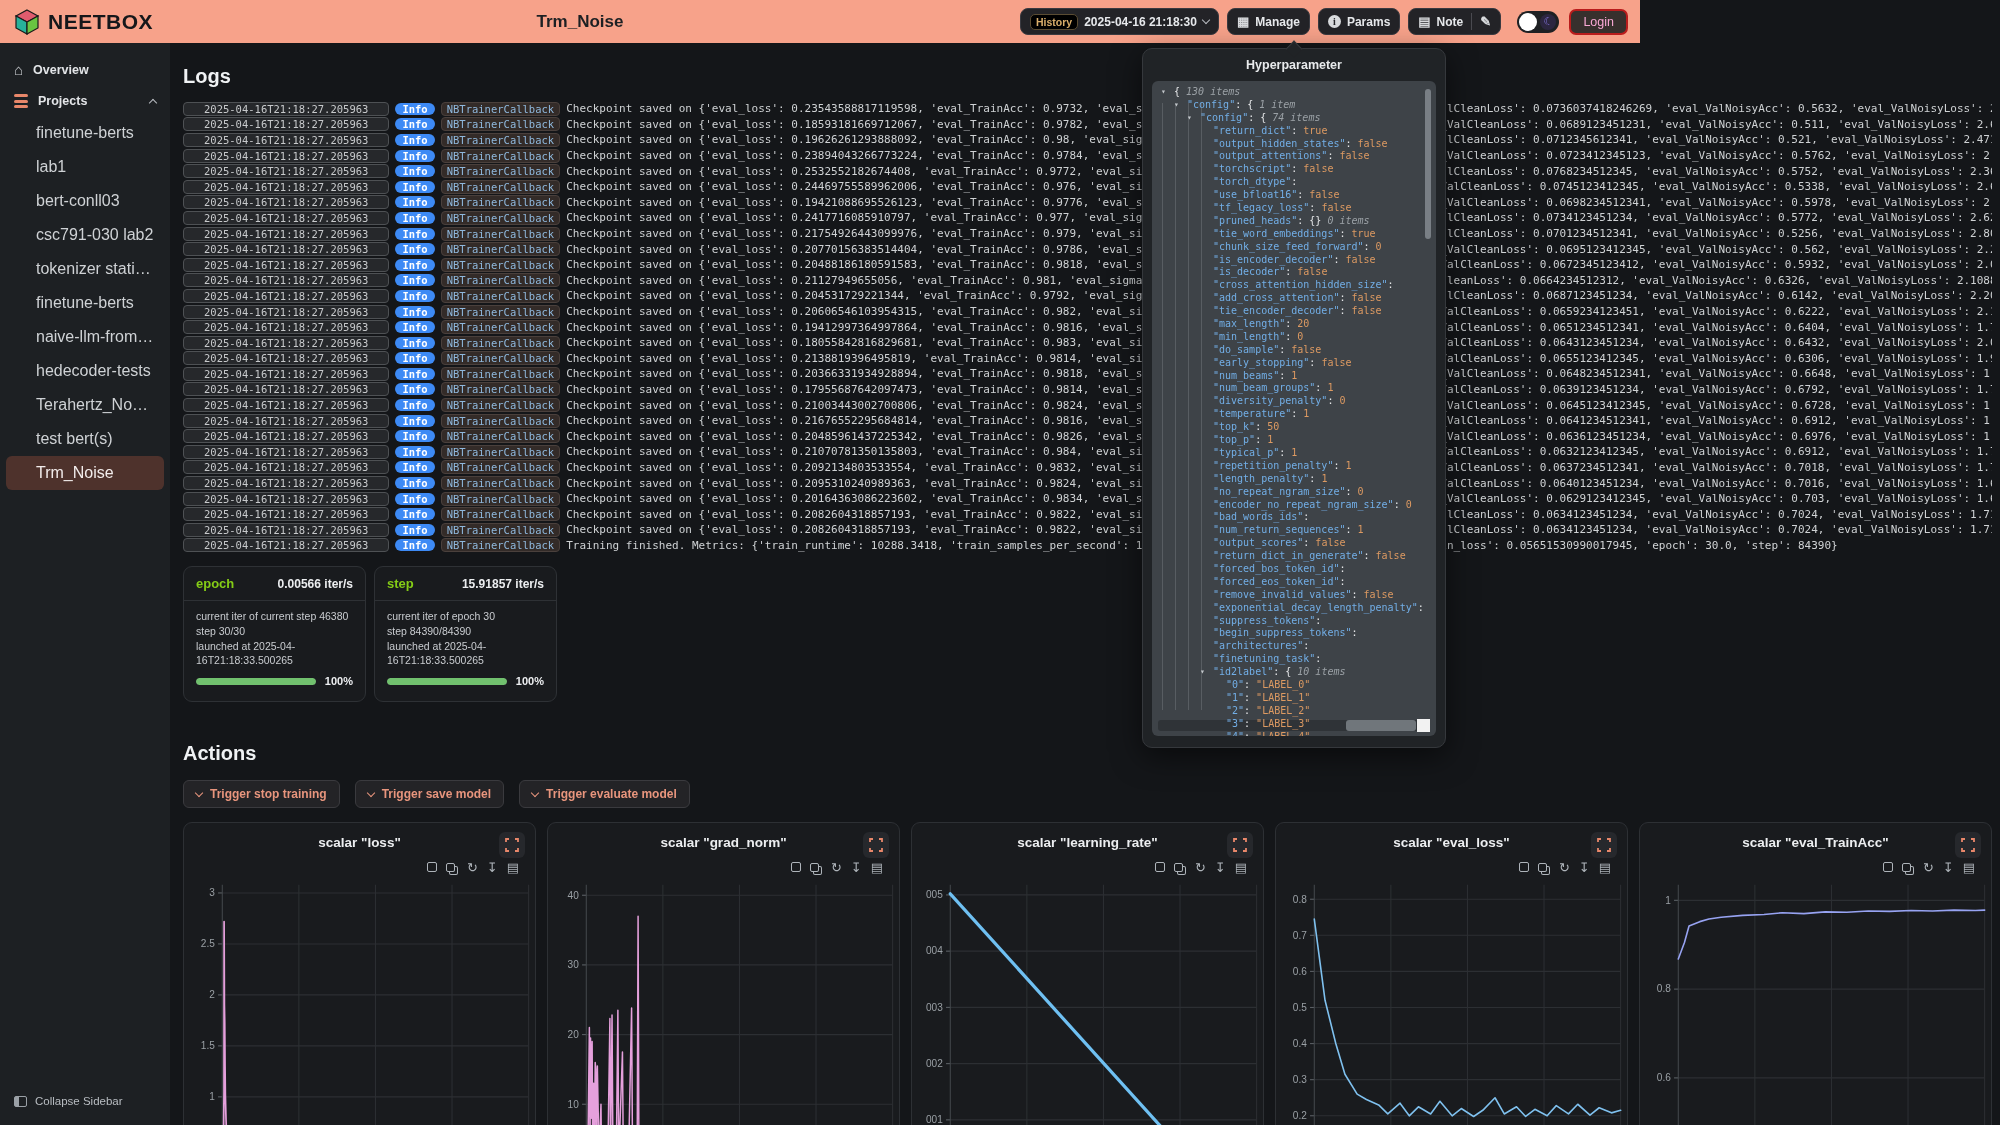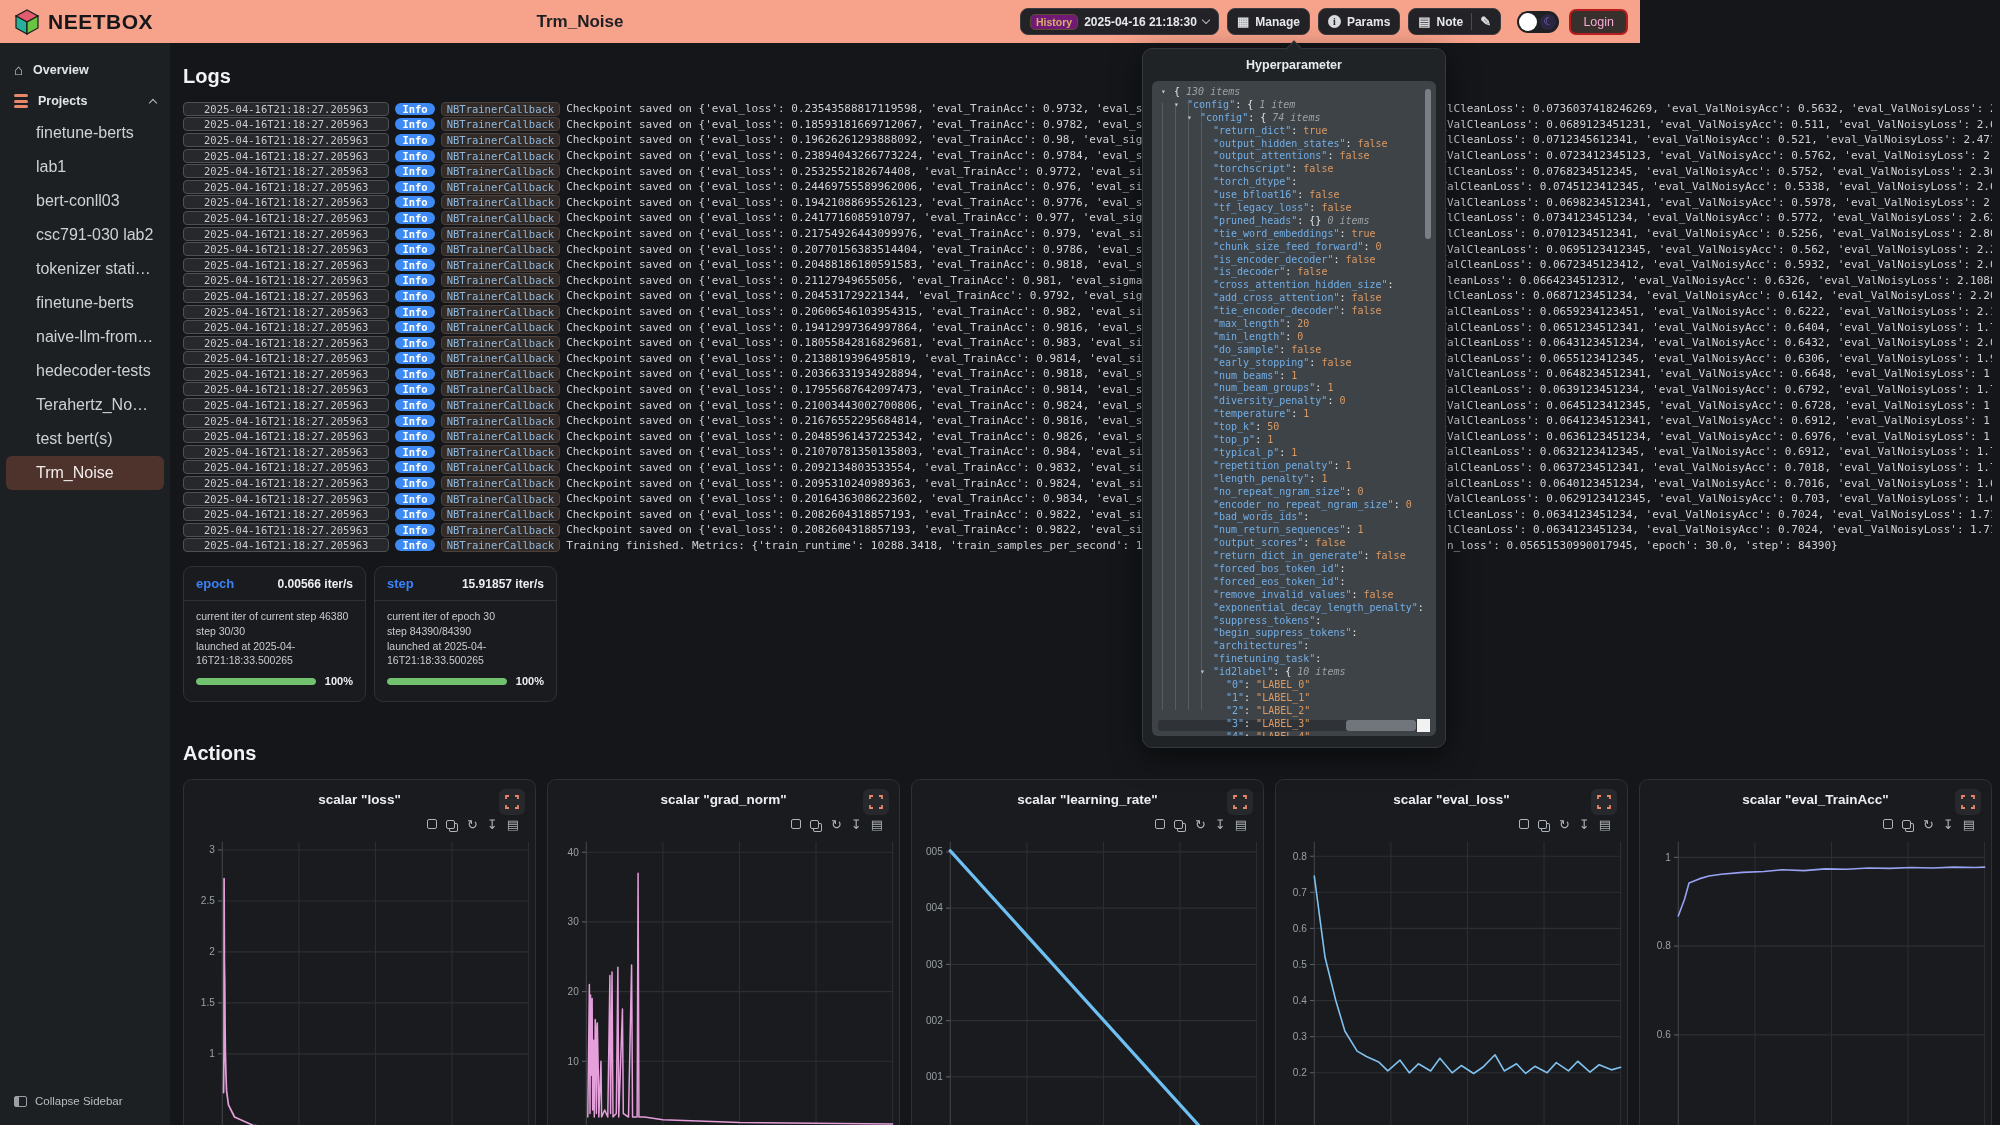--- a/index.html
+++ b/index.html
@@ -4,21 +4,21 @@
 <style>
   * { margin:0; padding:0; box-sizing:border-box; }
   html,body { width:2000px; height:1125px; overflow:hidden; background:#141619; font-family:"Liberation Sans",sans-serif; }
   
   .header { position:absolute; left:0; top:0; width:1640px; height:43px; background:#f7a28a; display:flex; align-items:center; z-index:40; }
   .brand { display:flex; align-items:center; gap:8px; margin-left:14px; }
   .brand-name { font-size:21px; font-weight:bold; color:#15171a; letter-spacing:.5px; }
   .page-title { position:absolute; left:580px; top:0; height:43px; display:flex; align-items:center; transform:translateX(-50%); font-size:17px; font-weight:bold; color:#1d2023; }
   .hbtn-cluster { position:absolute; left:1020px; top:0; height:43px; display:flex; align-items:center; gap:8px; }
   .pill { background:#232327; border:1px solid #3a3a40; border-radius:8px; height:27px; display:flex; align-items:center; gap:6px; padding:0 9px; color:#e7e9ec; font-size:12px; font-weight:bold; cursor:pointer; }
-  .hist-badge { background:#701a75; border:1px solid #5a4c33; color:#d9ae6b; font-size:10.5px; border-radius:5px; padding:1px 5px; font-weight:bold; }
+  .hist-badge { background:#000000; border:1px solid #5a4c33; color:#d9ae6b; font-size:10.5px; border-radius:5px; padding:1px 5px; font-weight:bold; }
   .chev { width:6px; height:6px; border-right:1.6px solid #b9bcc2; border-bottom:1.6px solid #b9bcc2; transform:rotate(45deg); margin-top:-3px; }
   .chev.up { transform:rotate(-135deg); margin-top:3px; }
   .ico { font-size:13px; color:#d9dbde; line-height:1; }
   .info-circ { width:13px; height:13px; border-radius:50%; background:#d9dbde; color:#232327; font-size:10px; font-weight:bold; display:flex; align-items:center; justify-content:center; font-family:"Liberation Serif",serif; }
   .divider-v { width:1px; height:17px; background:#4a4a50; margin:0 2px; }
   .right-grp { position:absolute; right:12px; top:0; height:43px; display:flex; align-items:center; gap:10px; }
   .toggle { width:42px; height:22px; border-radius:11px; background:#1e2023; position:relative; cursor:pointer; }
   .knob { position:absolute; left:2px; top:2px; width:18px; height:18px; border-radius:50%; background:#fff; }
   .moon { position:absolute; right:3px; top:3px; width:16px; height:16px; border-radius:50%; background:#2c2640; color:#8f7ff0; font-size:11px; display:flex; align-items:center; justify-content:center; }
   .login { background:#37302d; border:2px solid #b91c1c; border-radius:7px; height:26px; padding:0 12px; display:flex; align-items:center; color:#f9a8d4; font-size:12.5px; cursor:pointer;text-align:center; }
@@ -41,21 +41,21 @@
   .log-line { display:flex; align-items:center; gap:6px; height:15.6px; white-space:nowrap; overflow:hidden; font-family:"DejaVu Sans Mono",monospace; font-size:11px; }
   .ts-badge { background:#26282b; border:1px solid #4e5154; border-radius:4px; color:#c8cacc; padding:0 20px; font-size:10.5px; flex:none; }
   .lvl-badge { background:#3d8af5; border-radius:8px; color:#fff; padding:0 7px; font-size:10.5px; font-weight:bold; flex:none; }
   .src-badge { background:#332b28; border:1px solid #4a403c; border-radius:4px; color:#8fb8dd; padding:0 5px; font-size:10.5px; flex:none; }
   .log-msg { color:#cfd2d4; }
   
   #prog-title { margin-top:34px; }
   .prog-row { display:flex; gap:8px; margin-top:13px; }
   .prog-card { width:183px; background:#191b1e; border:1px solid #2e3135; border-radius:9px; overflow:hidden; }
   .prog-head { display:flex; justify-content:space-between; align-items:center; padding:9px 12px; border-bottom:1px solid #2e3135; }
-  .prog-name { font-size:13px; font-weight:bold; color:#3b82f6; }
+  .prog-name { font-size:13px; font-weight:bold; color:#84cc16; }
   .prog-rate { font-size:12px; font-weight:bold; color:#eceef0; }
   .prog-body { padding:8px 12px 12px; font-size:10.5px; color:#c9ccd0; line-height:1.4; }
   .bar-row { display:flex; align-items:center; margin-top:6px; }
   .bar-track { flex:1; height:7px; border-radius:4px; background:#3c4044; overflow:hidden; }
   .bar-fill { height:100%; background:#71c16e; border-radius:4px; }
   .bar-pct { font-size:11px; font-weight:bold; color:#eceef0; margin-left:9px; }
   
   #act-title { margin-top:40px; }
   .act-row { display:flex; gap:15px; margin-top:15px; }
   .act-btn { display:flex; align-items:center; gap:8px; background:#232326; border:1px solid #3a3a3e; border-radius:6px; padding:6px 12px; color:#e8957d; font-size:12px; font-weight:bold; cursor:pointer; }
@@ -372,20 +372,34 @@
           <div class="bar-track">
               <div class="bar-fill" style="width:100%"></div>
             </div>
           <span class="bar-pct">100%</span>
         </div>
       </div>
     </div>
   </div>
 
   <div class="sec-title" id="act-title">Actions</div>
+  <div class="act-row" id="act-row">
+      <div class="act-btn">
+        <span class="chev"></span>
+        <span>Trigger stop training</span>
+      </div>
+      <div class="act-btn">
+        <span class="chev"></span>
+        <span>Trigger save model</span>
+      </div>
+      <div class="act-btn">
+        <span class="chev"></span>
+        <span>Trigger evaluate model</span>
+      </div>
+    </div>
 
   <div class="charts-row" id="charts-row">
       <div class="chart-card"><div class="chart-title">scalar "loss"</div><div class="expand-btn">
           <svg width="14" height="14" viewBox="0 0 14 14" fill="none" stroke="#e8876a" stroke-width="1.8">
             <path d="M1 4 V1 H4 M10 1 H13 V4 M13 10 V13 H10 M4 13 H1 V10"></path>
           </svg>
         </div><div class="chart-tools">
           <span class="sq"></span>
           <span class="sq2"></span>
           <span class="tool">↻</span>

